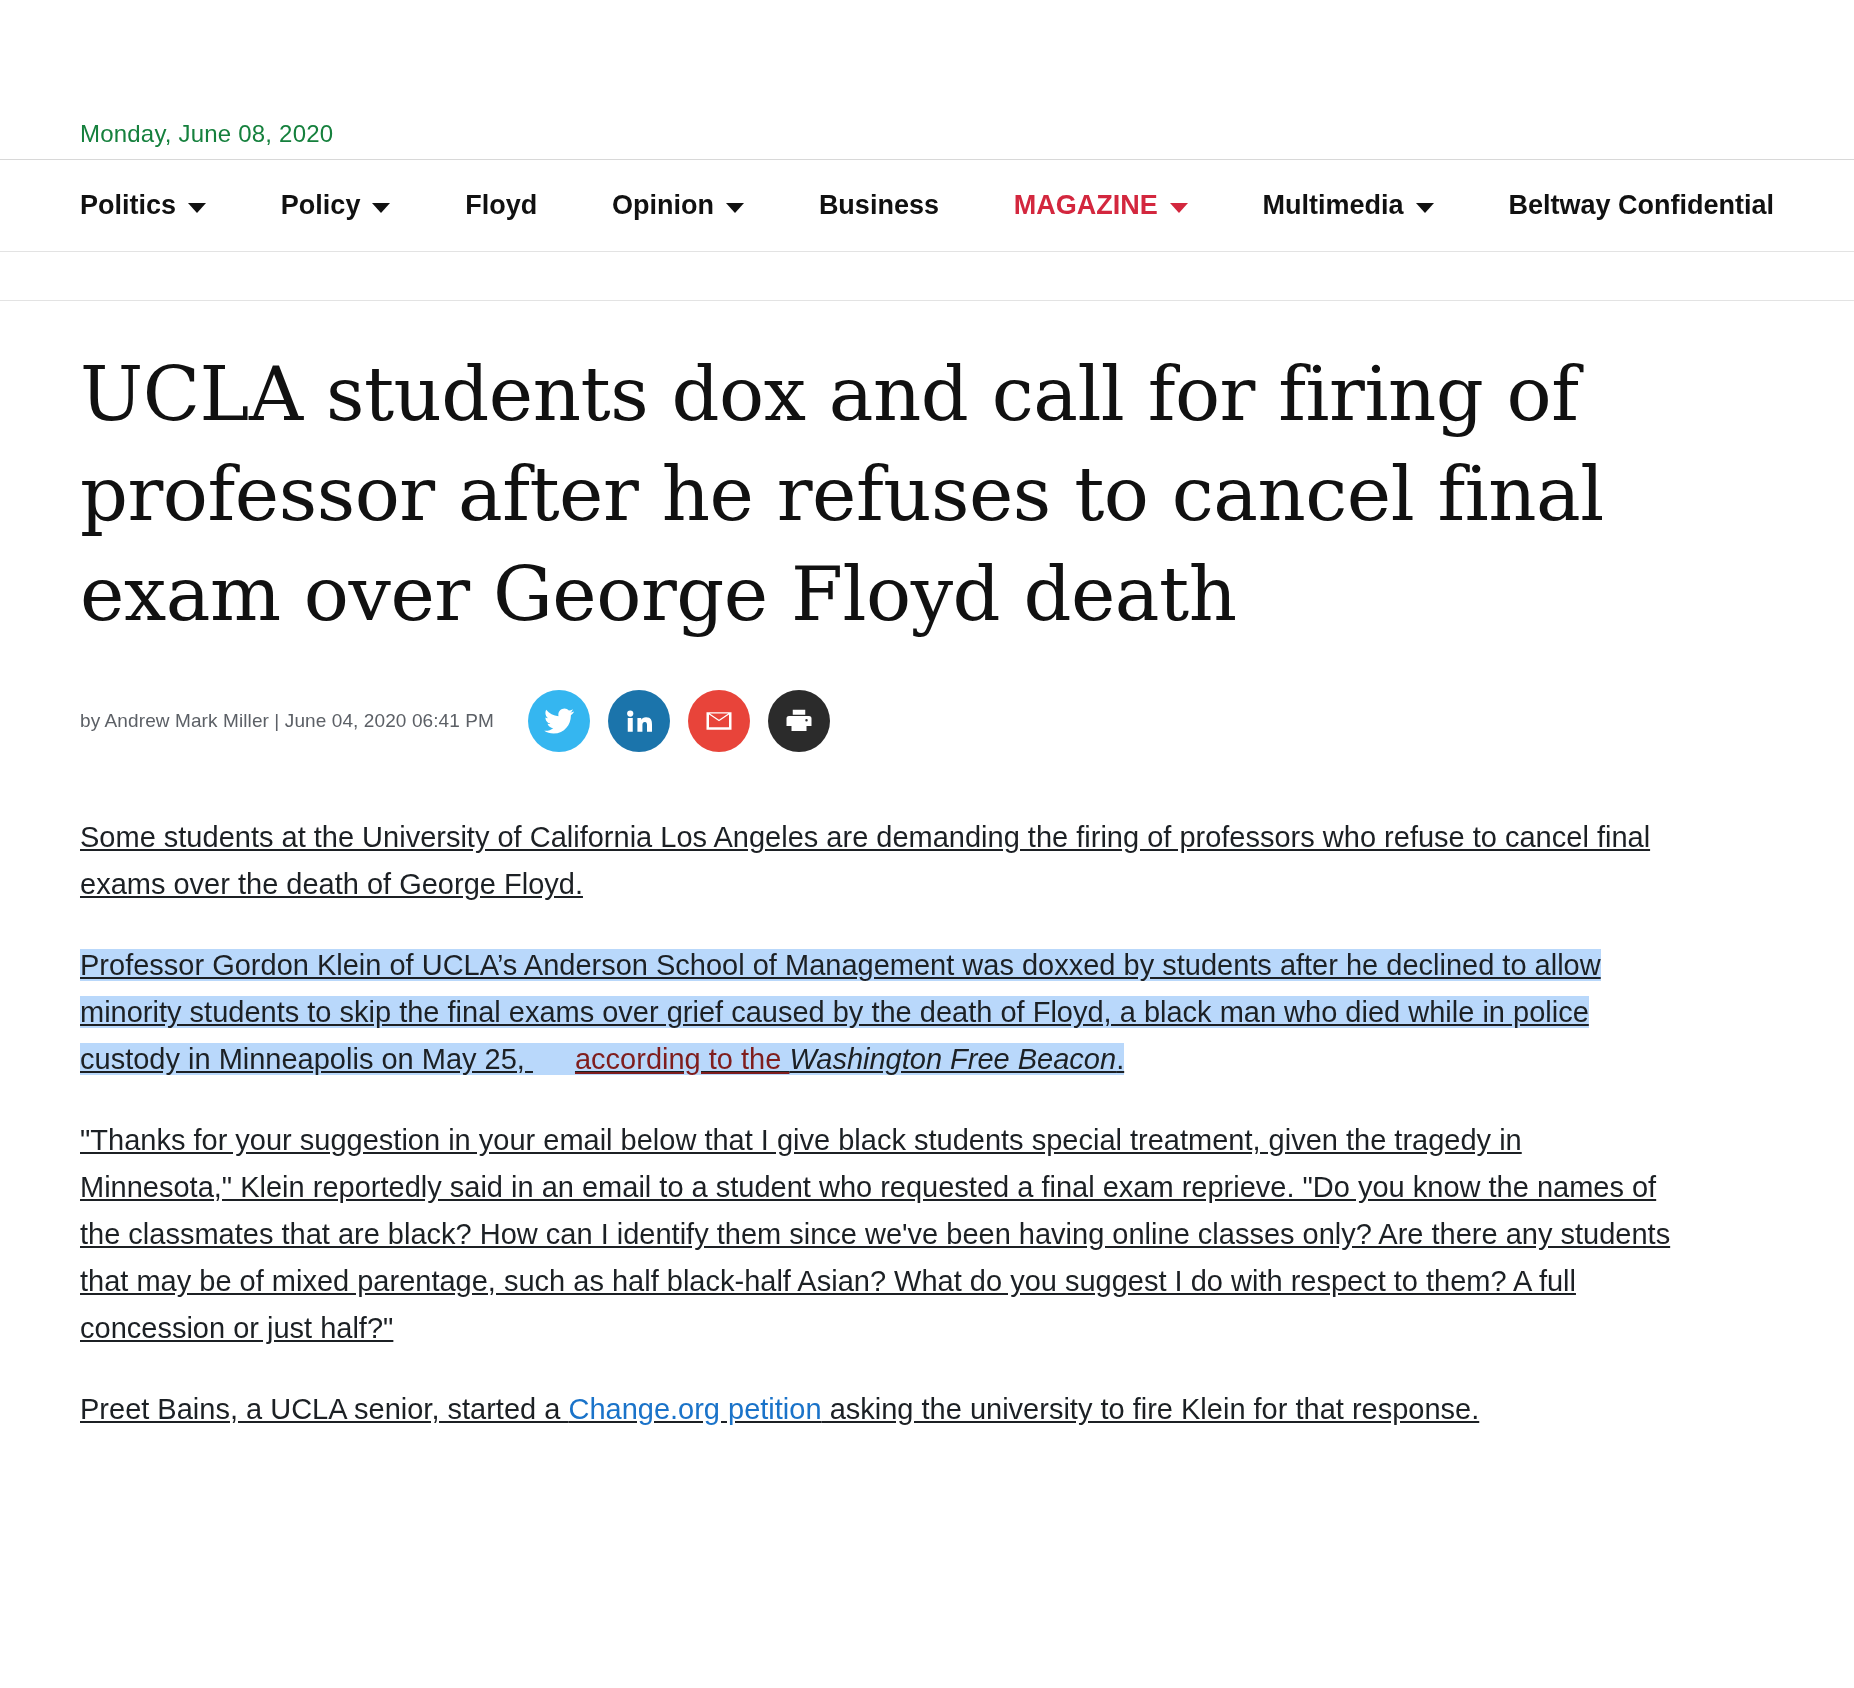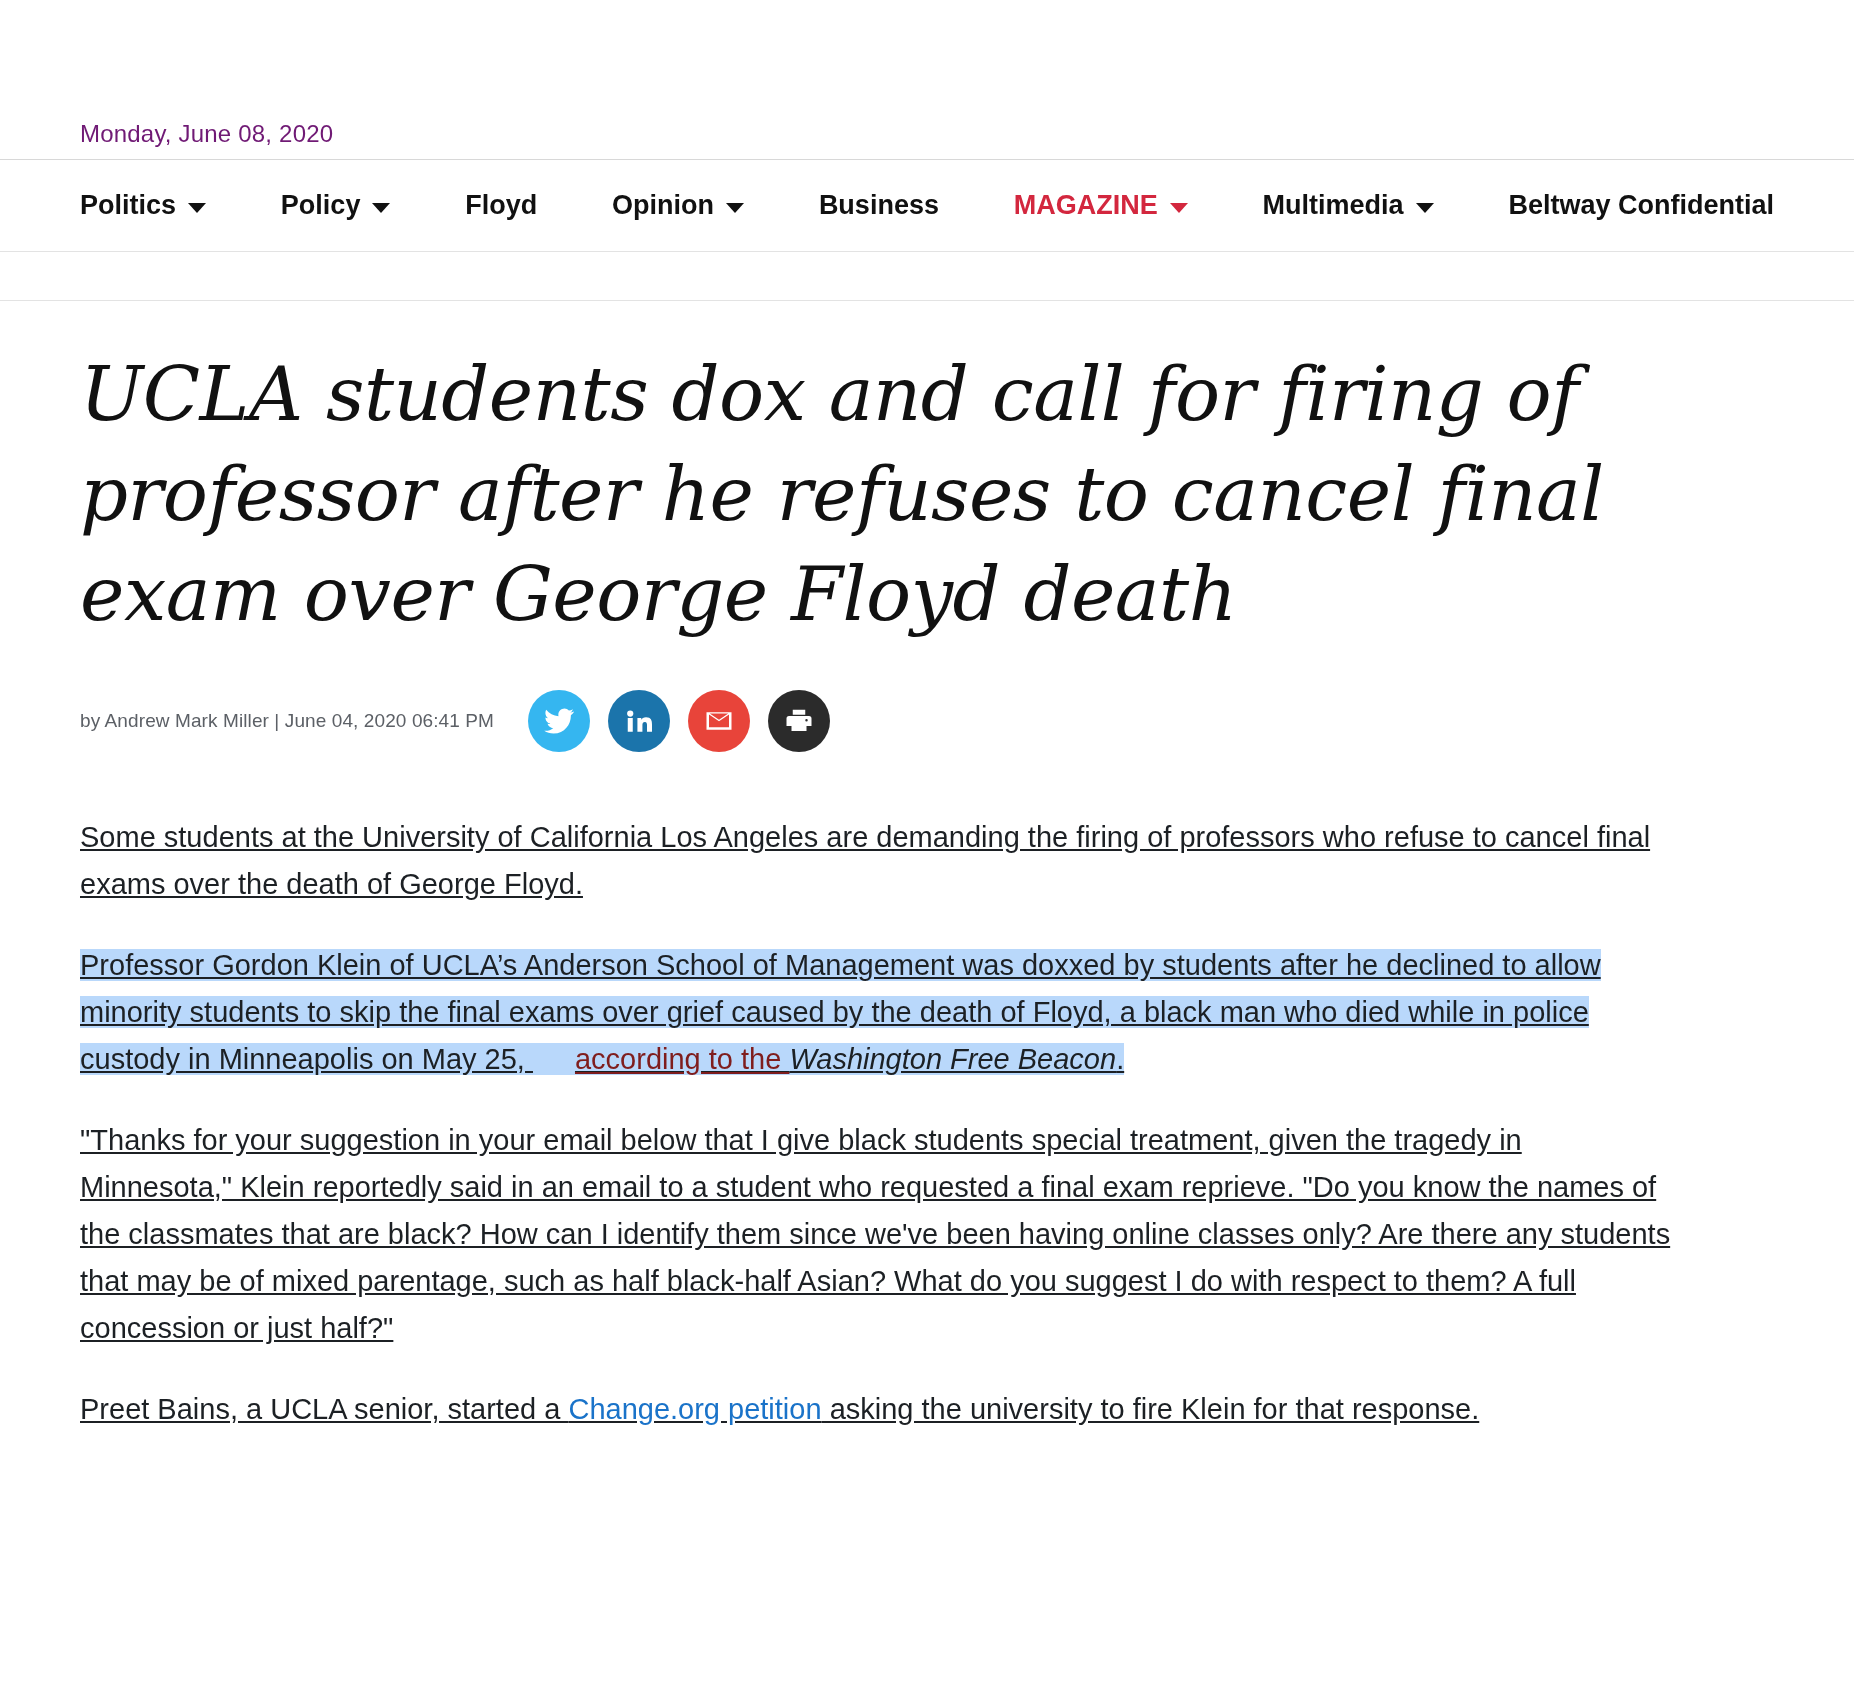--- a/index.html
+++ b/index.html
@@ -25,21 +25,21 @@
     position: relative;
     height: 160px;
     border-bottom: 1px solid #d8d8d8;
     box-sizing: border-box;
   }
   .masthead-date {
     position: absolute;
     left: 80px;
     top: 120px;
     font-size: 24px;
-    color: #701a75;
+    color: #15803d;
     letter-spacing: 0.2px;
   }
   .logo {
     position: absolute;
     left: 50%;
     transform: translateX(-50%);
     top: 8px;
     width: 520px;
     text-align: center;
   }
@@ -112,21 +112,20 @@
   }
   .headline {
     font-family: "DejaVu Serif", serif;
     font-size: 75px;
     line-height: 1.33;
     font-weight: 400;
     color: #111;
     margin: 44px 0 0 0;
     letter-spacing: -0.5px;
     max-width: 1560px;
-    font-style: italic;
   }
   .byline-row {
     display: flex;
     align-items: center;
     gap: 34px;
     margin-top: 46px;
   }
   .byline {
     font-size: 19px;
     color: #5c6066;

